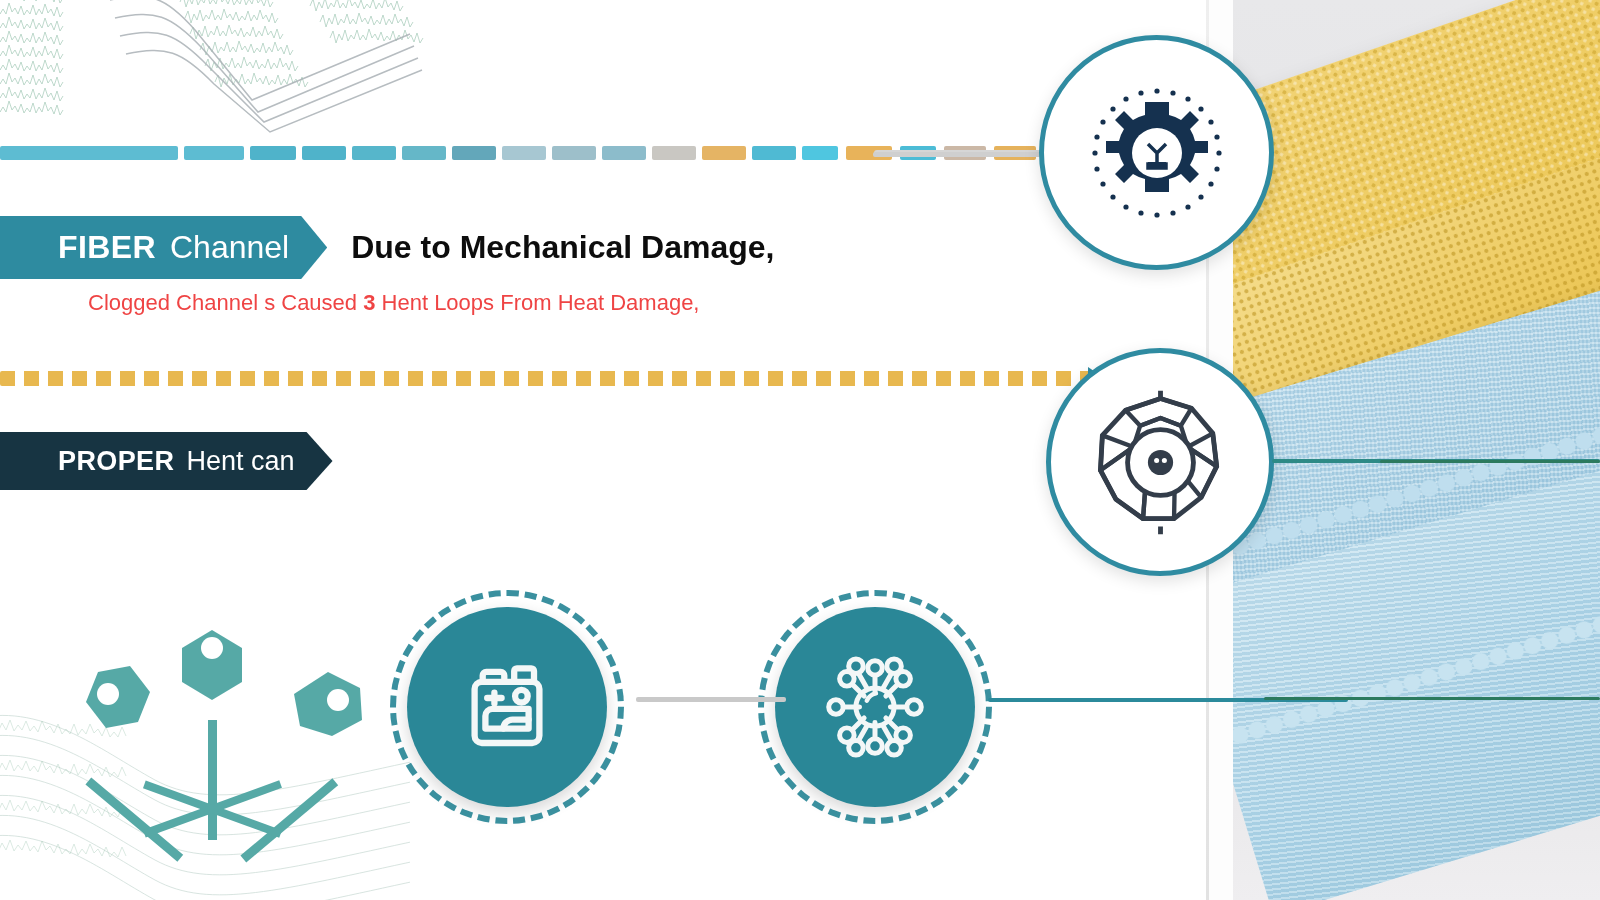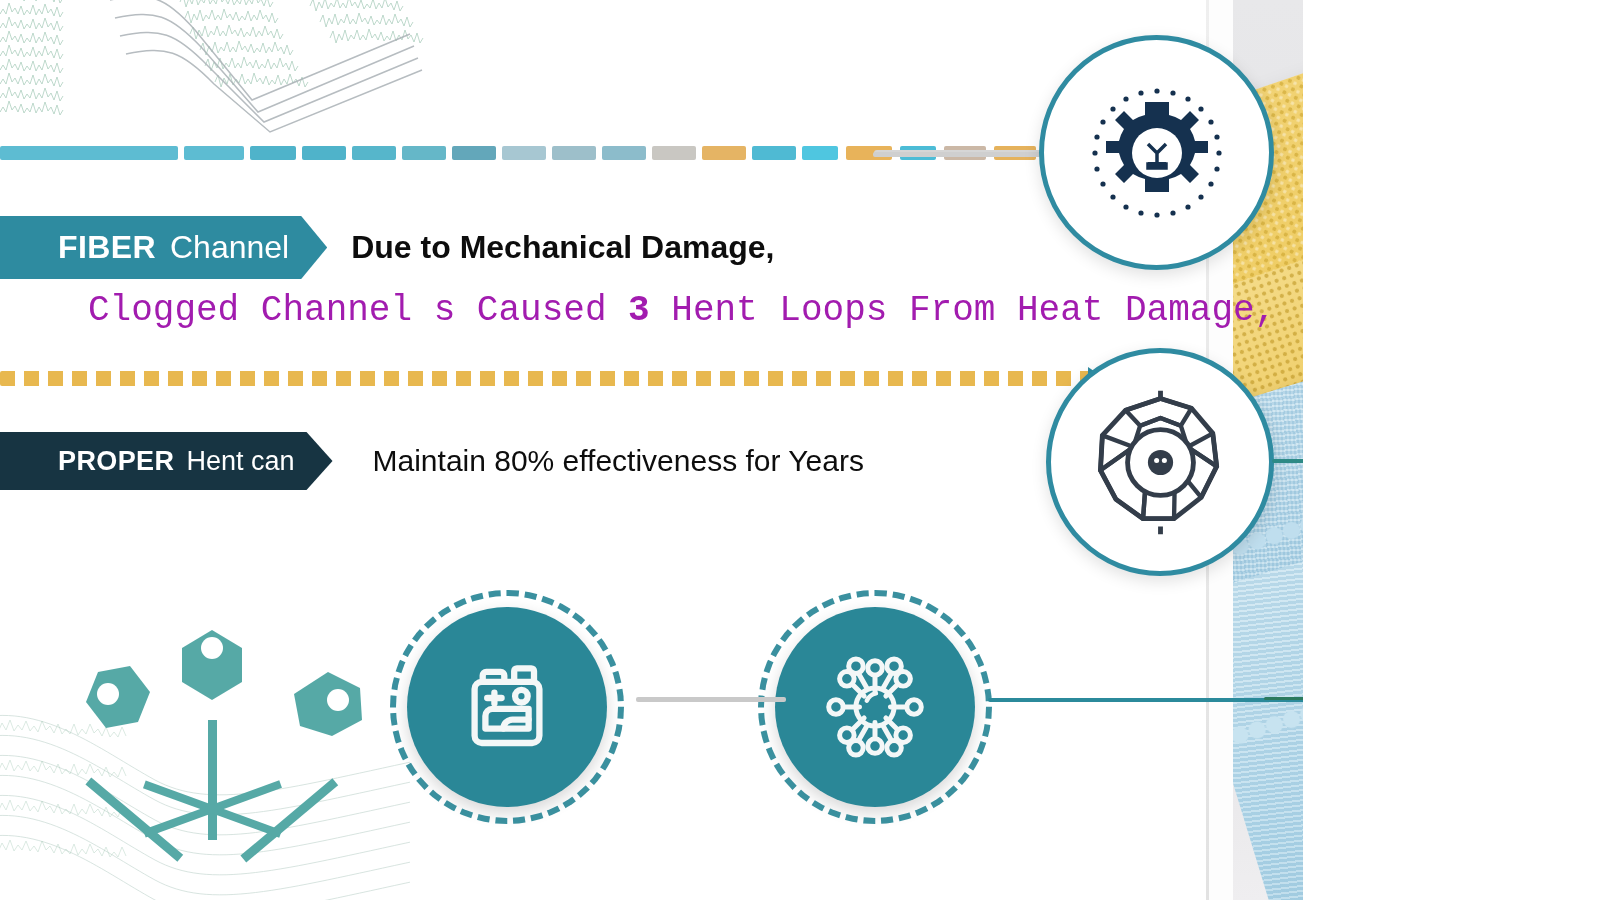--- a/index.html
+++ b/index.html
@@ -5,21 +5,21 @@
 <style>
   * { box-sizing: border-box; margin: 0; padding: 0; }
   html, body {
     width: 1600px; height: 900px;
     background: #ffffff;
     font-family: "Liberation Sans", sans-serif;
     overflow: hidden;
   }
   #stage {
     position: relative;
-    width: 1303px; height: 900px;
+    width: 1600px; height: 900px;
     background: #ffffff;
     overflow: hidden;
   }
 
   
   .photo-panel {
     position: absolute;
     left: 1207px; top: 0;
     width: 393px; height: 900px;
     overflow: hidden;
@@ -149,21 +149,21 @@
     margin-left:24px;
     font-size:32px;
     color:#0d0d0d;
     white-space:nowrap;
   }
   .tail-text.bold { font-weight:700;text-align:right; }
   .tail-text.reg  { font-weight:400; font-size:30px; }
 
   .subline {
     position:absolute; left:88px; top:290px;
-    font-size:36px; color:#a21caf; white-space:nowrap; font-weight:400;font-family:Liberation Mono, monospace;
+    font-size:22px; color:#ef4444; white-space:nowrap; font-weight:400;
   }
   .subline .b { font-weight:700; }
 
   
   .wcircle {
     position:absolute;
     border-radius:50%;
     background:#ffffff;
     border:5px solid #2f8ba1;
     display:flex; align-items:center; justify-content:center;
@@ -294,21 +294,20 @@
     <span>Clogged Channel s Caused </span><span class="b">3</span><span> Hent Loops From Heat Damage,</span>
   </div>
 
   <div class="amberrule"></div>
 
   <div class="row row3">
     <div class="badge navy">
       <span class="strong">PROPER</span>
       <span class="light">Hent can</span>
     </div>
-    <div class="tail-text reg">Maintain  80% effectiveness for Years</div>
   </div>
 
   <div class="wcircle wc1">
     <svg width="150" height="150" viewBox="0 0 150 150">
       <g fill="#15314f">
 
         <g id="dots"></g>
 
         <path d="M75 24 l12 0 l0 13 a40 40 0 0 1 12 5 l9 -9 l9 9 l-9 9 a40 40 0 0 1 5 12 l13 0 l0 12 l-13 0
                  a40 40 0 0 1 -5 12 l9 9 l-9 9 l-9 -9 a40 40 0 0 1 -12 5 l0 13 l-12 0 l-12 0 l0 -13

